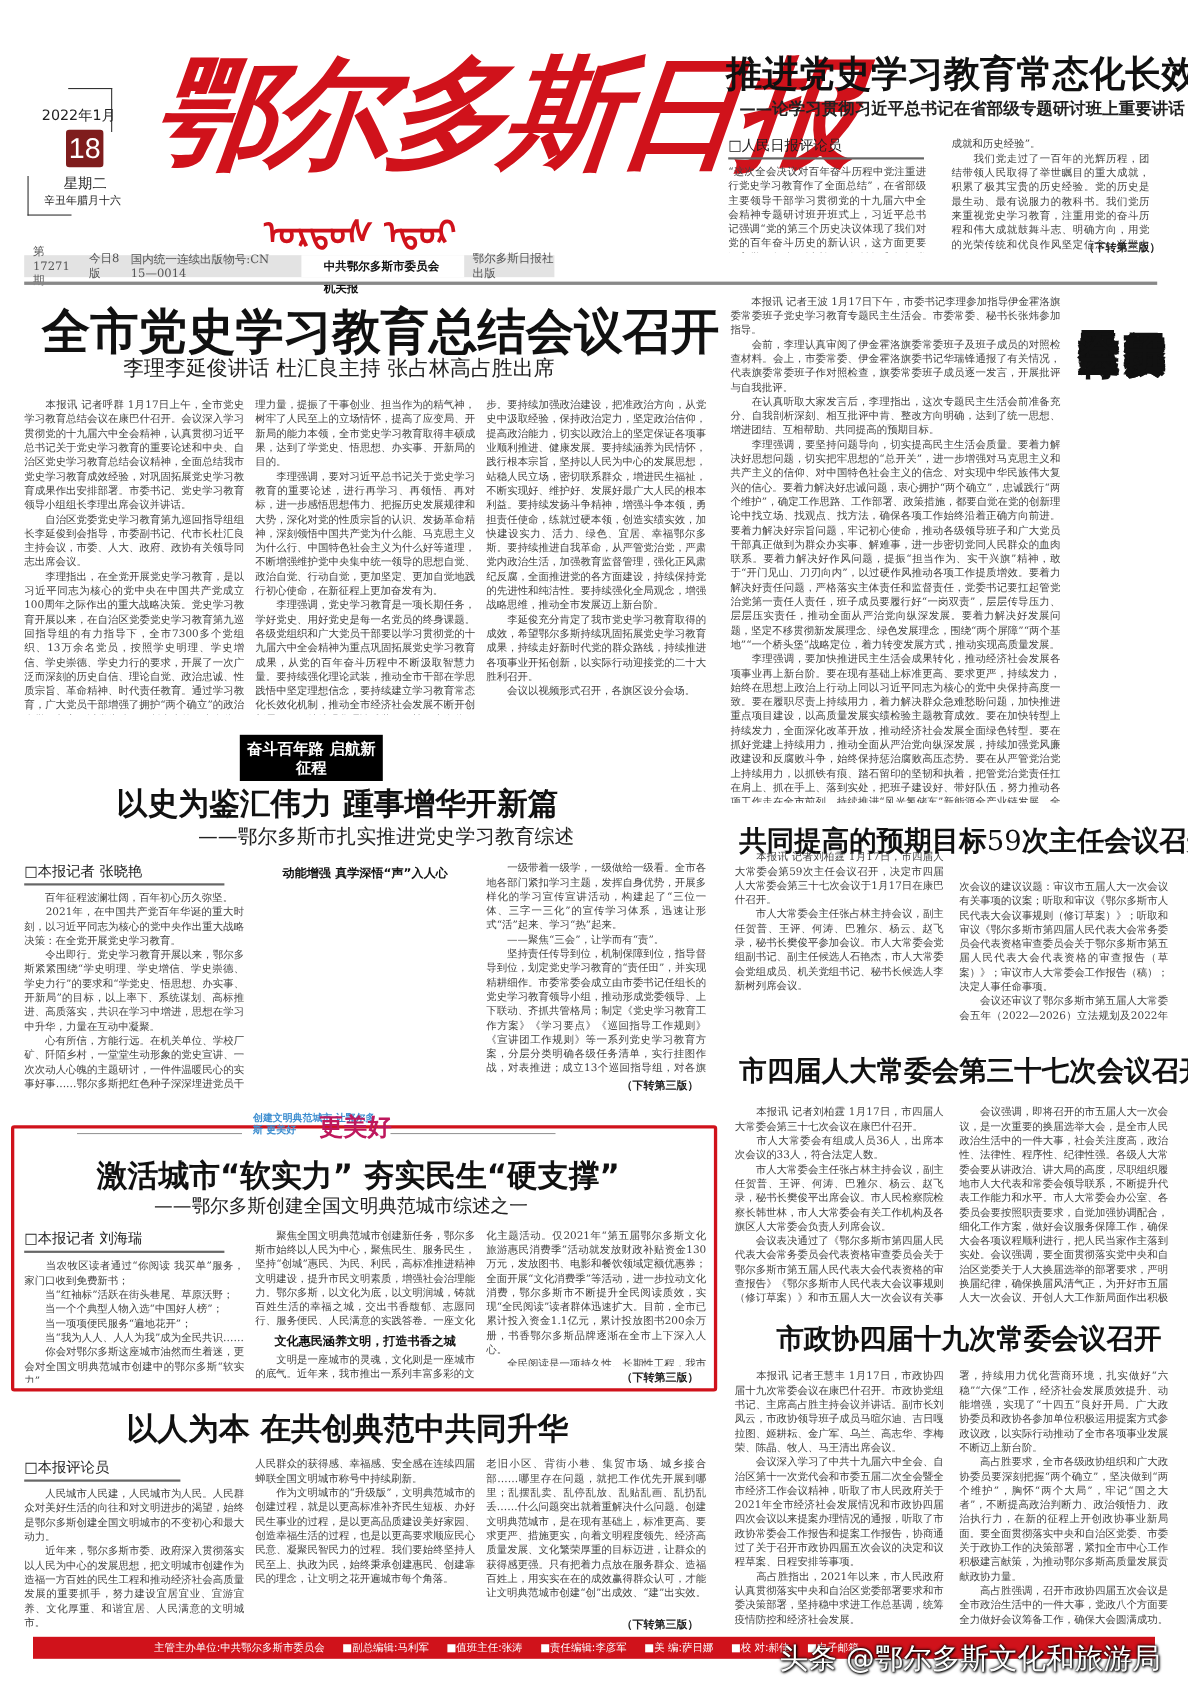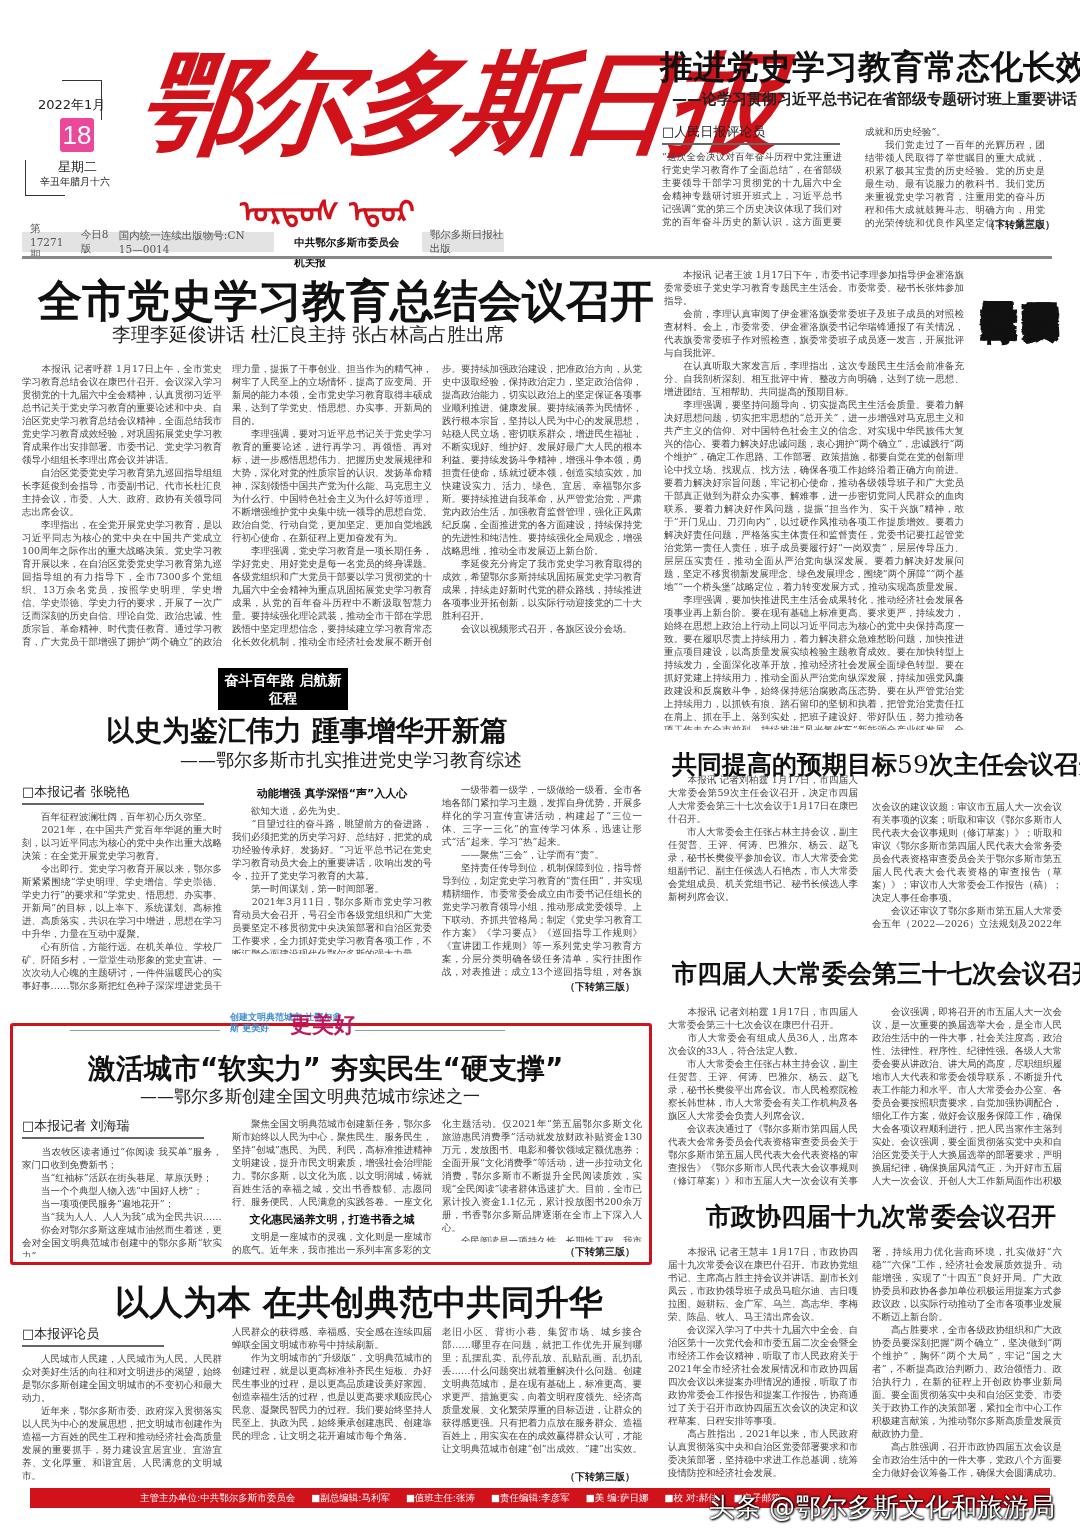--- a/index.html
+++ b/index.html
@@ -1,21 +1,21 @@
 <!DOCTYPE html>
 <html><head>
 <meta charset="utf-8">
 <style>
   * { margin:0; padding:0; box-sizing:border-box; }
   body { width:1080px; height:1535px; background:#fff; font-family:"DejaVu Sans", sans-serif; color:#222; position:relative; overflow:hidden; }
   .abs { position:absolute; }
   .date-frame-top { left:62px; top:80px; width:40px; height:40px; border-top:1px solid #333; border-right:1px solid #333; }
   .date-frame-bot { left:25px; top:160px; width:40px; height:36px; border-left:1px solid #333; border-bottom:1px solid #333; }
   .date-ym { left:38px; top:96px; font-size:13px; color:#222; }
-  .date-day { left:60px; top:118px; width:34px; height:34px; background:#ec4899; color:#fff; font-size:26px; text-align:center; line-height:34px; border-radius:3px; font-family:"Liberation Sans", sans-serif; }
+  .date-day { left:60px; top:118px; width:34px; height:34px; background:#7f1d1d; color:#fff; font-size:26px; text-align:center; line-height:34px; border-radius:3px; font-family:"Liberation Sans", sans-serif; }
   .date-week { left:58px; top:158px; font-size:13px; }
   .date-lunar { left:40px; top:175px; font-size:10px; }
   .logo { left:140px; top:38px; font-family:"DejaVu Serif", serif; font-size:110px; font-weight:bold; color:#d0121b; letter-spacing:-4px; font-style:italic; transform:skewX(-6deg); line-height:130px; }
   .logo-mongol { left:240px; top:178px; font-size:30px; color:#d0121b; letter-spacing:6px; font-weight:bold; }
   .infobar { left:22px; top:232px; width:482px; height:20px; background:#e3e3e3; font-size:10.5px; display:flex; align-items:center; font-family:"DejaVu Serif", serif; color:#555; }
   .infobar span { margin-left:8px; }
   .infobar .organ { background:#fff; color:#111; font-weight:bold; padding:0 20px; height:20px; line-height:20px; font-family:"DejaVu Sans", sans-serif; margin-left:14px; }
   .rule { height:3px; background:#888; }
   .h-main { font-weight:bold; color:#111; white-space:nowrap; }
   .h-sub { color:#222; white-space:nowrap; }
@@ -90,24 +90,20 @@
 <div class="abs h-main" style="left:106px;top:712px;font-size:28px;">以史为鉴汇伟力 踵事增华开新篇</div>
 <div class="abs h-sub" style="left:180px;top:748px;font-size:18px;">——鄂尔多斯市扎实推进党史学习教育综述</div>
 <div class="abs byline" style="left:22px;top:783px;">□本报记者 张晓艳</div>
 <div class="abs byline-rule" style="left:22px;top:803px;width:182px;"></div>
 <div class="col body-text" style="left:22px;top:810px;width:200px;height:180px;white-space:pre-line;">　　百年征程波澜壮阔，百年初心历久弥坚。
 　　2021年，在中国共产党百年华诞的重大时刻，以习近平同志为核心的党中央作出重大战略决策：在全党开展党史学习教育。
 　　令出即行。党史学习教育开展以来，鄂尔多斯紧紧围绕“学史明理、学史增信、学史崇德、学史力行”的要求和“学党史、悟思想、办实事、开新局”的目标，以上率下、系统谋划、高标推进、高质落实，共识在学习中增进，思想在学习中升华，力量在互动中凝聚。
 　　心有所信，方能行远。在机关单位、学校厂矿、阡陌乡村，一堂堂生动形象的党史宣讲、一次次动人心魄的主题研讨，一件件温暖民心的实事好事……鄂尔多斯把红色种子深深埋进党员干部群众的心田。</div>
 <div class="col" style="left:232px;top:783px;width:200px;">
   <div class="section-sub-header" style="margin:3px 0;font-size:11px;">动能增强 真学深悟“声”入人心</div>
-  <div class="body-text" style="height:150px;white-space:pre-line;">　　欲知大道，必先为史。
-　　“目望过往的奋斗路，眺望前方的奋进路，我们必须把党的历史学习好、总结好，把党的成功经验传承好、发扬好。”习近平总书记在党史学习教育动员大会上的重要讲话，吹响出发的号令，拉开了党史学习教育的大幕。
-　　第一时间谋划，第一时间部署。
-　　2021年3月11日，鄂尔多斯市党史学习教育动员大会召开，号召全市各级党组织和广大党员要坚定不移贯彻党中央决策部署和自治区党委工作要求，全力抓好党史学习教育各项工作，不断汇聚全面建设现代化鄂尔多斯的强大力量。</div>
 </div>
 <div class="col body-text" style="left:442px;top:783px;width:200px;height:195px;white-space:pre-line;">　　一级带着一级学，一级做给一级看。全市各地各部门紧扣学习主题，发挥自身优势，开展多样化的学习宣传宣讲活动，构建起了“三位一体、三字一三化”的宣传学习体系，迅速让形式“活”起来、学习“热”起来。
 　　——聚焦“三会”，让学而有“责”。
 　　坚持责任传导到位，机制保障到位，指导督导到位，划定党史学习教育的“责任田”，并实现精耕细作。市委常委会成立由市委书记任组长的党史学习教育领导小组，推动形成党委领导、上下联动、齐抓共管格局；制定《党史学习教育工作方案》《学习要点》《巡回指导工作规则》《宣讲团工作规则》等一系列党史学习教育方案，分层分类明确各级任务清单，实行挂图作战，对表推进；成立13个巡回指导组，对各旗区部门单位党史学习教育开展全流程、滚动式督导。</div>
 <div class="abs continue-note" style="left:565px;top:980px;">（下转第三版）</div>
 
 <div class="abs red-frame" style="left:10px;top:1023px;width:642px;height:242px;"></div>
 <div class="abs" style="left:70px;top:1030px;width:150px;height:1px;background:#999;"></div>
 <div class="abs" style="left:355px;top:1030px;width:150px;height:1px;background:#999;"></div>
 <div class="abs" style="left:230px;top:1012px;font-size:9px;color:#6ab04c;font-weight:bold;width:120px;line-height:11px;">
@@ -126,21 +122,21 @@
 　　你会对鄂尔多斯这座城市油然而生着迷，更会对全国文明典范城市创建中的鄂尔多斯“软实力”。</div>
 <div class="col" style="left:232px;top:1117px;width:200px;">
   <div class="body-text" style="height:92px;white-space:pre-line;">　　聚焦全国文明典范城市创建新任务，鄂尔多斯市始终以人民为中心，聚焦民生、服务民生，坚持“创城”惠民、为民、利民，高标准推进精神文明建设，提升市民文明素质，增强社会治理能力。鄂尔多斯，以文化为底，以文明润城，铸就百姓生活的幸福之城，交出书香馥郁、志愿同行、服务便民、人民满意的实践答卷。一座文化续脉、城市品质提档升级的高原文明之城正迈着坚实步伐，大步走来。</div>
   <div class="section-sub-header" style="margin:3px 0;font-size:11px;">文化惠民涵养文明，打造书香之城</div>
   <div class="body-text" style="height:30px;white-space:pre-line;">　　文明是一座城市的灵魂，文化则是一座城市的底气。近年来，我市推出一系列丰富多彩的文</div>
 </div>
 <div class="col body-text" style="left:442px;top:1117px;width:200px;height:125px;white-space:pre-line;">化主题活动。仅2021年“第五届鄂尔多斯文化旅游惠民消费季”活动就发放财政补贴资金130万元，发放图书、电影和餐饮领域定额优惠券；全面开展“文化消费季”等活动，进一步拉动文化消费，鄂尔多斯市不断提升全民阅读质效，实现“全民阅读”读者群体迅速扩大。目前，全市已累计投入资金1.1亿元，累计投放图书200余万册，书香鄂尔多斯品牌逐渐在全市上下深入人心。
 　　全民阅读是一项持久性、长期性工程，我市将坚持“书香之城”建设，为创建全国文明典范城市汇聚精神力量。</div>
 <div class="abs continue-note" style="left:565px;top:1245px;">（下转第三版）</div>
 
-<div class="abs h-main" style="left:115px;top:1280px;font-size:34px;">以人为本 在共创典范中共同升华</div>
+<div class="abs h-main" style="left:115px;top:1280px;font-size:28px;">以人为本 在共创典范中共同升华</div>
 <div class="abs byline" style="left:22px;top:1325px;">□本报评论员</div>
 <div class="abs byline-rule" style="left:22px;top:1345px;width:142px;"></div>
 <div class="col body-text" style="left:22px;top:1352px;width:200px;height:130px;white-space:pre-line;">　　人民城市人民建，人民城市为人民。人民群众对美好生活的向往和对文明进步的渴望，始终是鄂尔多斯创建全国文明城市的不变初心和最大动力。
 　　近年来，鄂尔多斯市委、政府深入贯彻落实以人民为中心的发展思想，把文明城市创建作为造福一方百姓的民生工程和推动经济社会高质量发展的重要抓手，努力建设宜居宜业、宜游宜养、文化厚重、和谐宜居、人民满意的文明城市。</div>
 <div class="col body-text" style="left:232px;top:1325px;width:200px;height:157px;white-space:pre-line;">人民群众的获得感、幸福感、安全感在连续四届蝉联全国文明城市称号中持续刷新。
 　　作为文明城市的“升级版”，文明典范城市的创建过程，就是以更高标准补齐民生短板、办好民生事业的过程，是以更高品质建设美好家园、创造幸福生活的过程，也是以更高要求顺应民心民意、凝聚民智民力的过程。我们要始终坚持人民至上、执政为民，始终秉承创建惠民、创建靠民的理念，让文明之花开遍城市每个角落。</div>
 <div class="col body-text" style="left:442px;top:1325px;width:200px;height:145px;white-space:pre-line;">老旧小区、背街小巷、集贸市场、城乡接合部……哪里存在问题，就把工作优先开展到哪里；乱摆乱卖、乱停乱放、乱贴乱画、乱扔乱丢……什么问题突出就着重解决什么问题。创建文明典范城市，是在现有基础上，标准更高、要求更严、措施更实，向着文明程度领先、经济高质量发展、文化繁荣厚重的目标迈进，让群众的获得感更强。只有把着力点放在服务群众、造福百姓上，用实实在在的成效赢得群众认可，才能让文明典范城市创建“创”出成效、“建”出实效。</div>
 <div class="abs continue-note" style="left:565px;top:1470px;">（下转第三版）</div>
 
 <div class="abs h-main" style="left:672px;top:748px;font-size:25px;">

